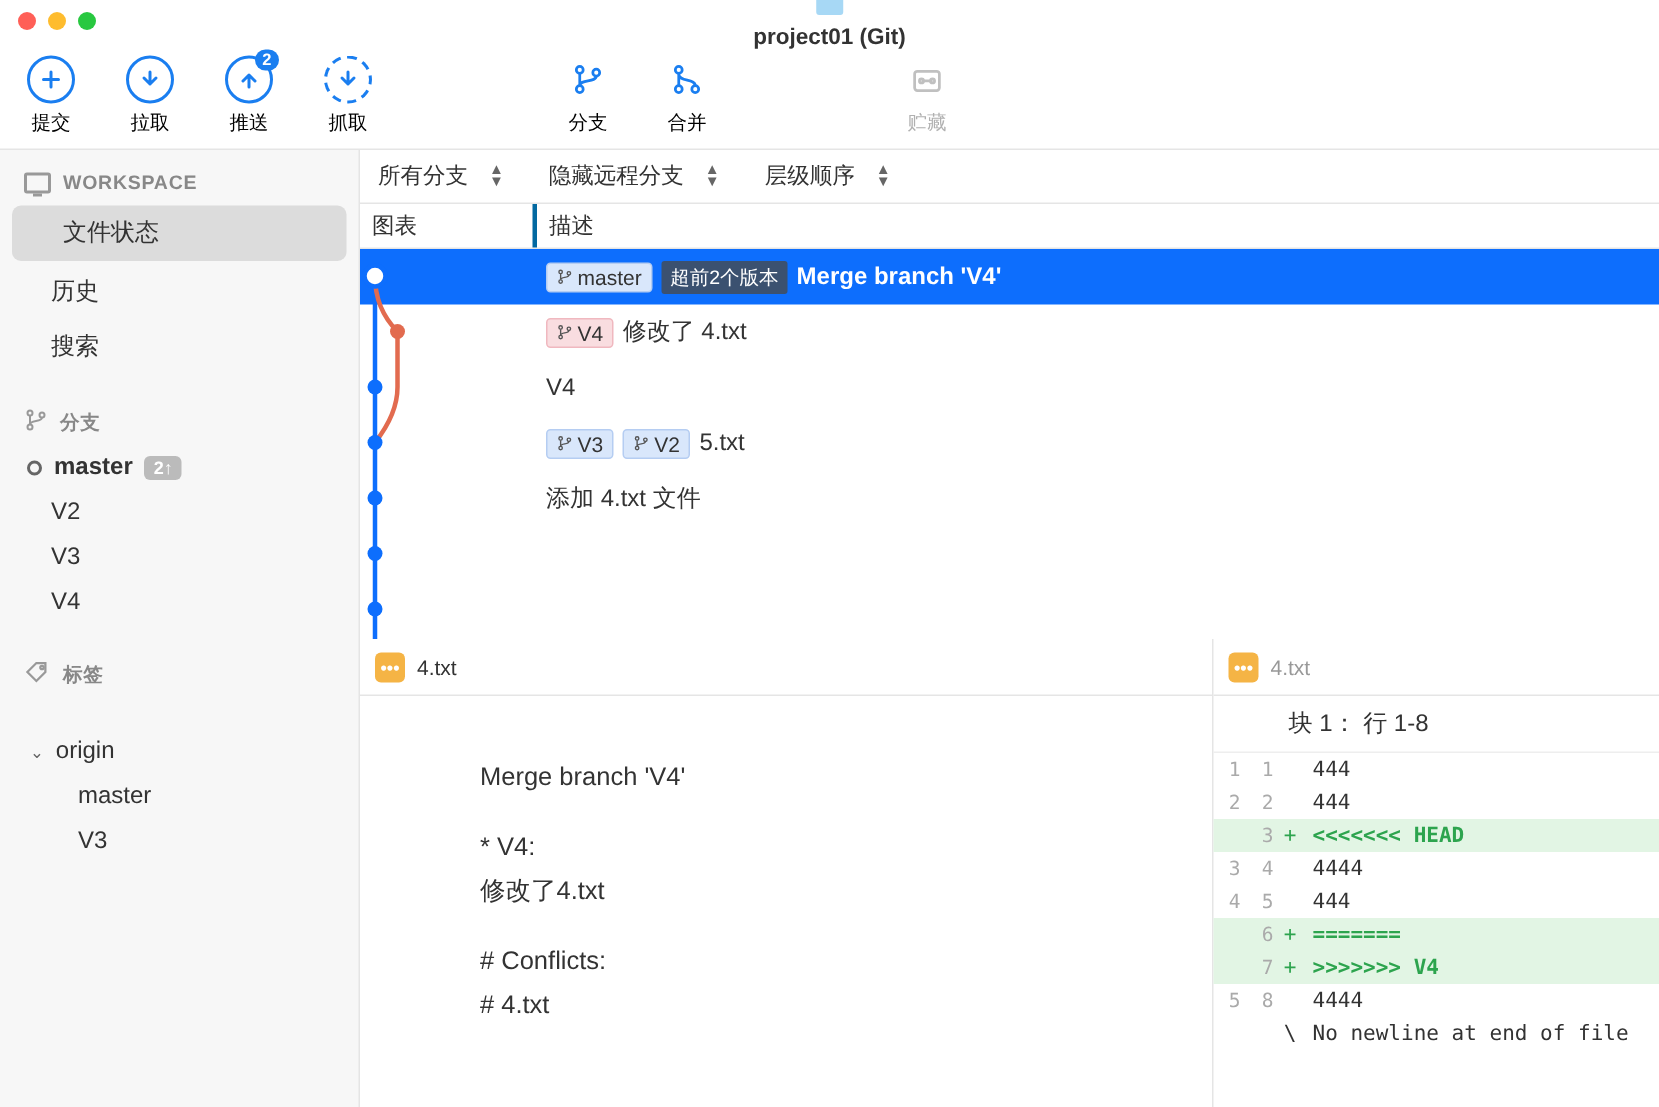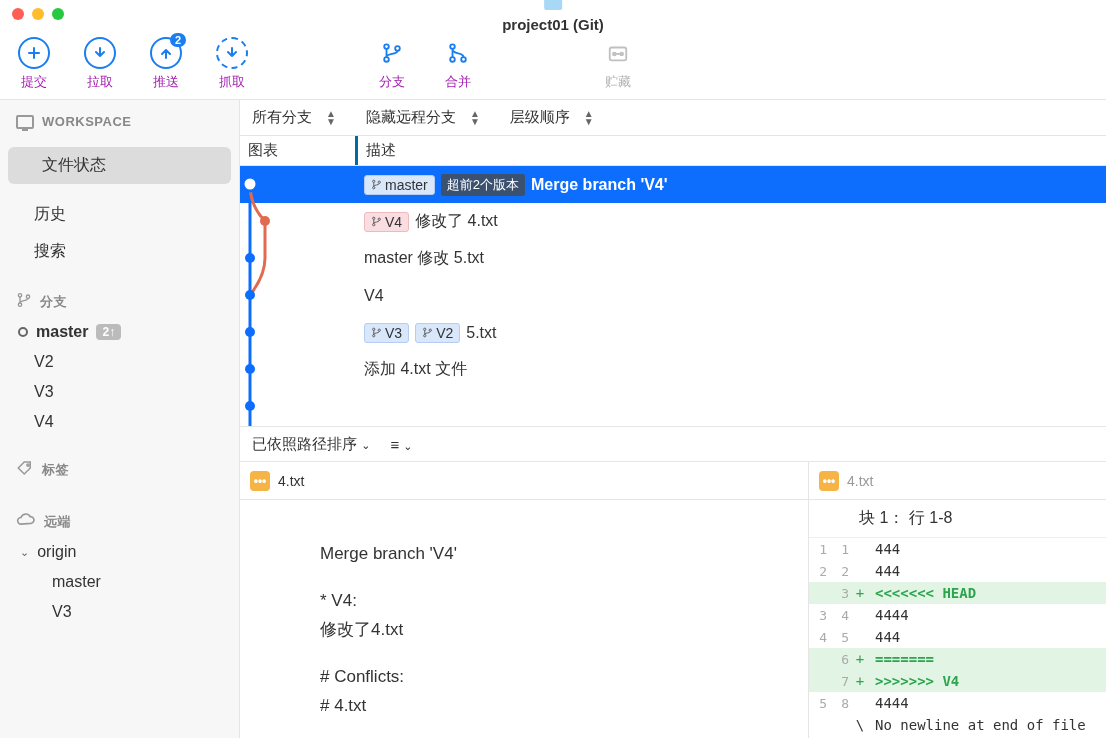--- a/index.html
+++ b/index.html
@@ -16,34 +16,34 @@
 .folder-ic { width: 18px; height: 14px; background: #a7d8f5; border-radius: 2px; position: relative; }
 .folder-ic::before { content:''; position:absolute; top:-3px; left:0; width:7px; height:4px; background:#a7d8f5; border-radius:2px 2px 0 0; }
 
 
 .toolbar { height: 72px; display: flex; align-items: center; gap: 34px; padding: 0 18px; border-bottom: 1px solid #e5e5e5; }
 .tbtn { display:flex; flex-direction:column; align-items:center; gap:4px; cursor:pointer; }
 .tbtn .ic { width:32px; height:32px; border:2px solid #1a7ef0; border-radius:50%; display:flex; align-items:center; justify-content:center; color:#1a7ef0; position:relative; }
 .tbtn.dashed .ic { border-style: dashed; }
 .tbtn.disabled .ic { border-color:#c0c0c0; color:#c0c0c0; }
 .tbtn .ic.noborder { border:none; }
-.tbtn span.lbl { font-size: 13px; color:#a21caf; }
+.tbtn span.lbl { font-size: 13px; color:#000000; }
 .tbtn.disabled span.lbl { color:#b0b0b0; }
 .badge { position:absolute; top:-6px; right:-6px; background:#1a7ef0; color:#fff; font-size:11px; font-weight:600; padding:1px 5px; border-radius:8px; }
 .branch-ic { width:22px; height:22px; }
 .branch-ic svg { stroke:#1a7ef0; fill:none; stroke-width:2; }
 .disabled .branch-ic svg { stroke:#c0c0c0; }
 .tb-spacer { width: 60px; }
 
 
 .main { display: flex; height: calc(738px - 28px - 72px); }
 .sidebar { width: 240px; background:#f7f7f7; border-right:1px solid #e5e5e5; padding-top:8px; overflow-y:auto; }
 .sb-head { display:flex; align-items:center; gap:8px; padding:6px 16px; color:#888; font-size:13px; font-weight:600; letter-spacing:0.5px; }
 .sb-item { padding:8px 16px 8px 34px; font-size:16px; cursor:pointer; }
-.sb-item.selected { background:#dcdcdc; border-radius:6px; margin:12px 8px; }
+.sb-item.selected { background:#dcdcdc; border-radius:6px; margin:2px 8px; }
 .sb-branch { padding:6px 16px 6px 34px; font-size:16px; display:flex; align-items:center; gap:8px; }
 .sb-branch.bold { font-weight:700; }
 .sb-branch .dot { width:10px; height:10px; border:2px solid #666; border-radius:50%; margin-left:-16px; }
 .sb-badge { background:#bbb; color:#fff; font-size:12px; padding:1px 6px; border-radius:4px; font-weight:600; }
 .sb-sub { padding-left: 52px; padding-top:6px; padding-bottom:6px; font-size:16px; }
 .chev { font-size:11px; color:#666; }
 .monitor-ic { width:18px; height:14px; border:2px solid #999; border-radius:2px; position:relative; }
 .monitor-ic::after { content:''; position:absolute; bottom:-4px; left:4px; width:6px; height:2px; background:#999; }
 .tag-ic svg, .cloud-ic svg { stroke:#999; fill:none; stroke-width:2; }
 .mini-branch svg { stroke:#999; fill:none; stroke-width:2; width:16px; height:16px; }
@@ -217,26 +217,20 @@
     <div style="height:16px"></div>
     <div class="sb-head">
       <div class="tag-ic"><svg width="18" height="18" viewBox="0 0 24 24">
             <path d="M3 12l8-8h8v8l-8 8z"></path>
             <circle cx="16" cy="8" r="1.5"></circle>
           </svg></div>
       <span>标签</span>
     </div>
 
     <div style="height:20px"></div>
-    <div class="sb-head">
-      <div class="cloud-ic"><svg width="20" height="16" viewBox="0 0 24 18">
-            <path d="M6 14a4 4 0 0 1 0-8 6 6 0 0 1 11-1 4 4 0 0 1 1 8z"></path>
-          </svg></div>
-      <span>远端</span>
-    </div>
     <div class="sb-branch">
       <span class="chev" style="margin-left:-14px">⌄</span>
       <span>origin</span>
     </div>
     <div class="sb-sub">master</div>
     <div class="sb-sub">V3</div>
   </div>
 
   <div class="content">
     <div class="filterbar">
@@ -307,26 +301,20 @@
                 <path d="M6 7.5v9M18 9.5c0 5-12 2-12 7"></path>
               </svg>
               <span>V4</span>
             </span>
           <span>修改了 4.txt</span>
         </div>
       </div>
       <div class="commit-row">
           <div class="cr-graph"></div>
           <div class="cr-desc">
-            <span>master 修改 5.txt</span>
-          </div>
-        </div>
-      <div class="commit-row">
-          <div class="cr-graph"></div>
-          <div class="cr-desc">
             <span>V4</span>
           </div>
         </div>
       <div class="commit-row">
         <div class="cr-graph"></div>
         <div class="cr-desc">
           <span class="branch-tag">
               <svg viewBox="0 0 24 24">
                 <circle cx="6" cy="5" r="2.5"></circle>
                 <circle cx="6" cy="19" r="2.5"></circle>
@@ -348,24 +336,20 @@
         </div>
       </div>
       <div class="commit-row">
           <div class="cr-graph"></div>
           <div class="cr-desc">
             <span>添加 4.txt 文件</span>
           </div>
         </div>
     </div>
 
-    <div class="sort-bar">
-      <div><span>已依照路径排序</span> <span class="chev2">⌄</span></div>
-      <div>≡ <span class="chev2">⌄</span></div>
-    </div>
 
     <div class="bottom">
       <div class="b-left">
         <div class="file-tab">
           <div class="file-ic">•••</div>
           <span>4.txt</span>
         </div>
         <div class="msg-body">
           <div>Merge branch 'V4'</div>
           <div style="height:18px"></div>

